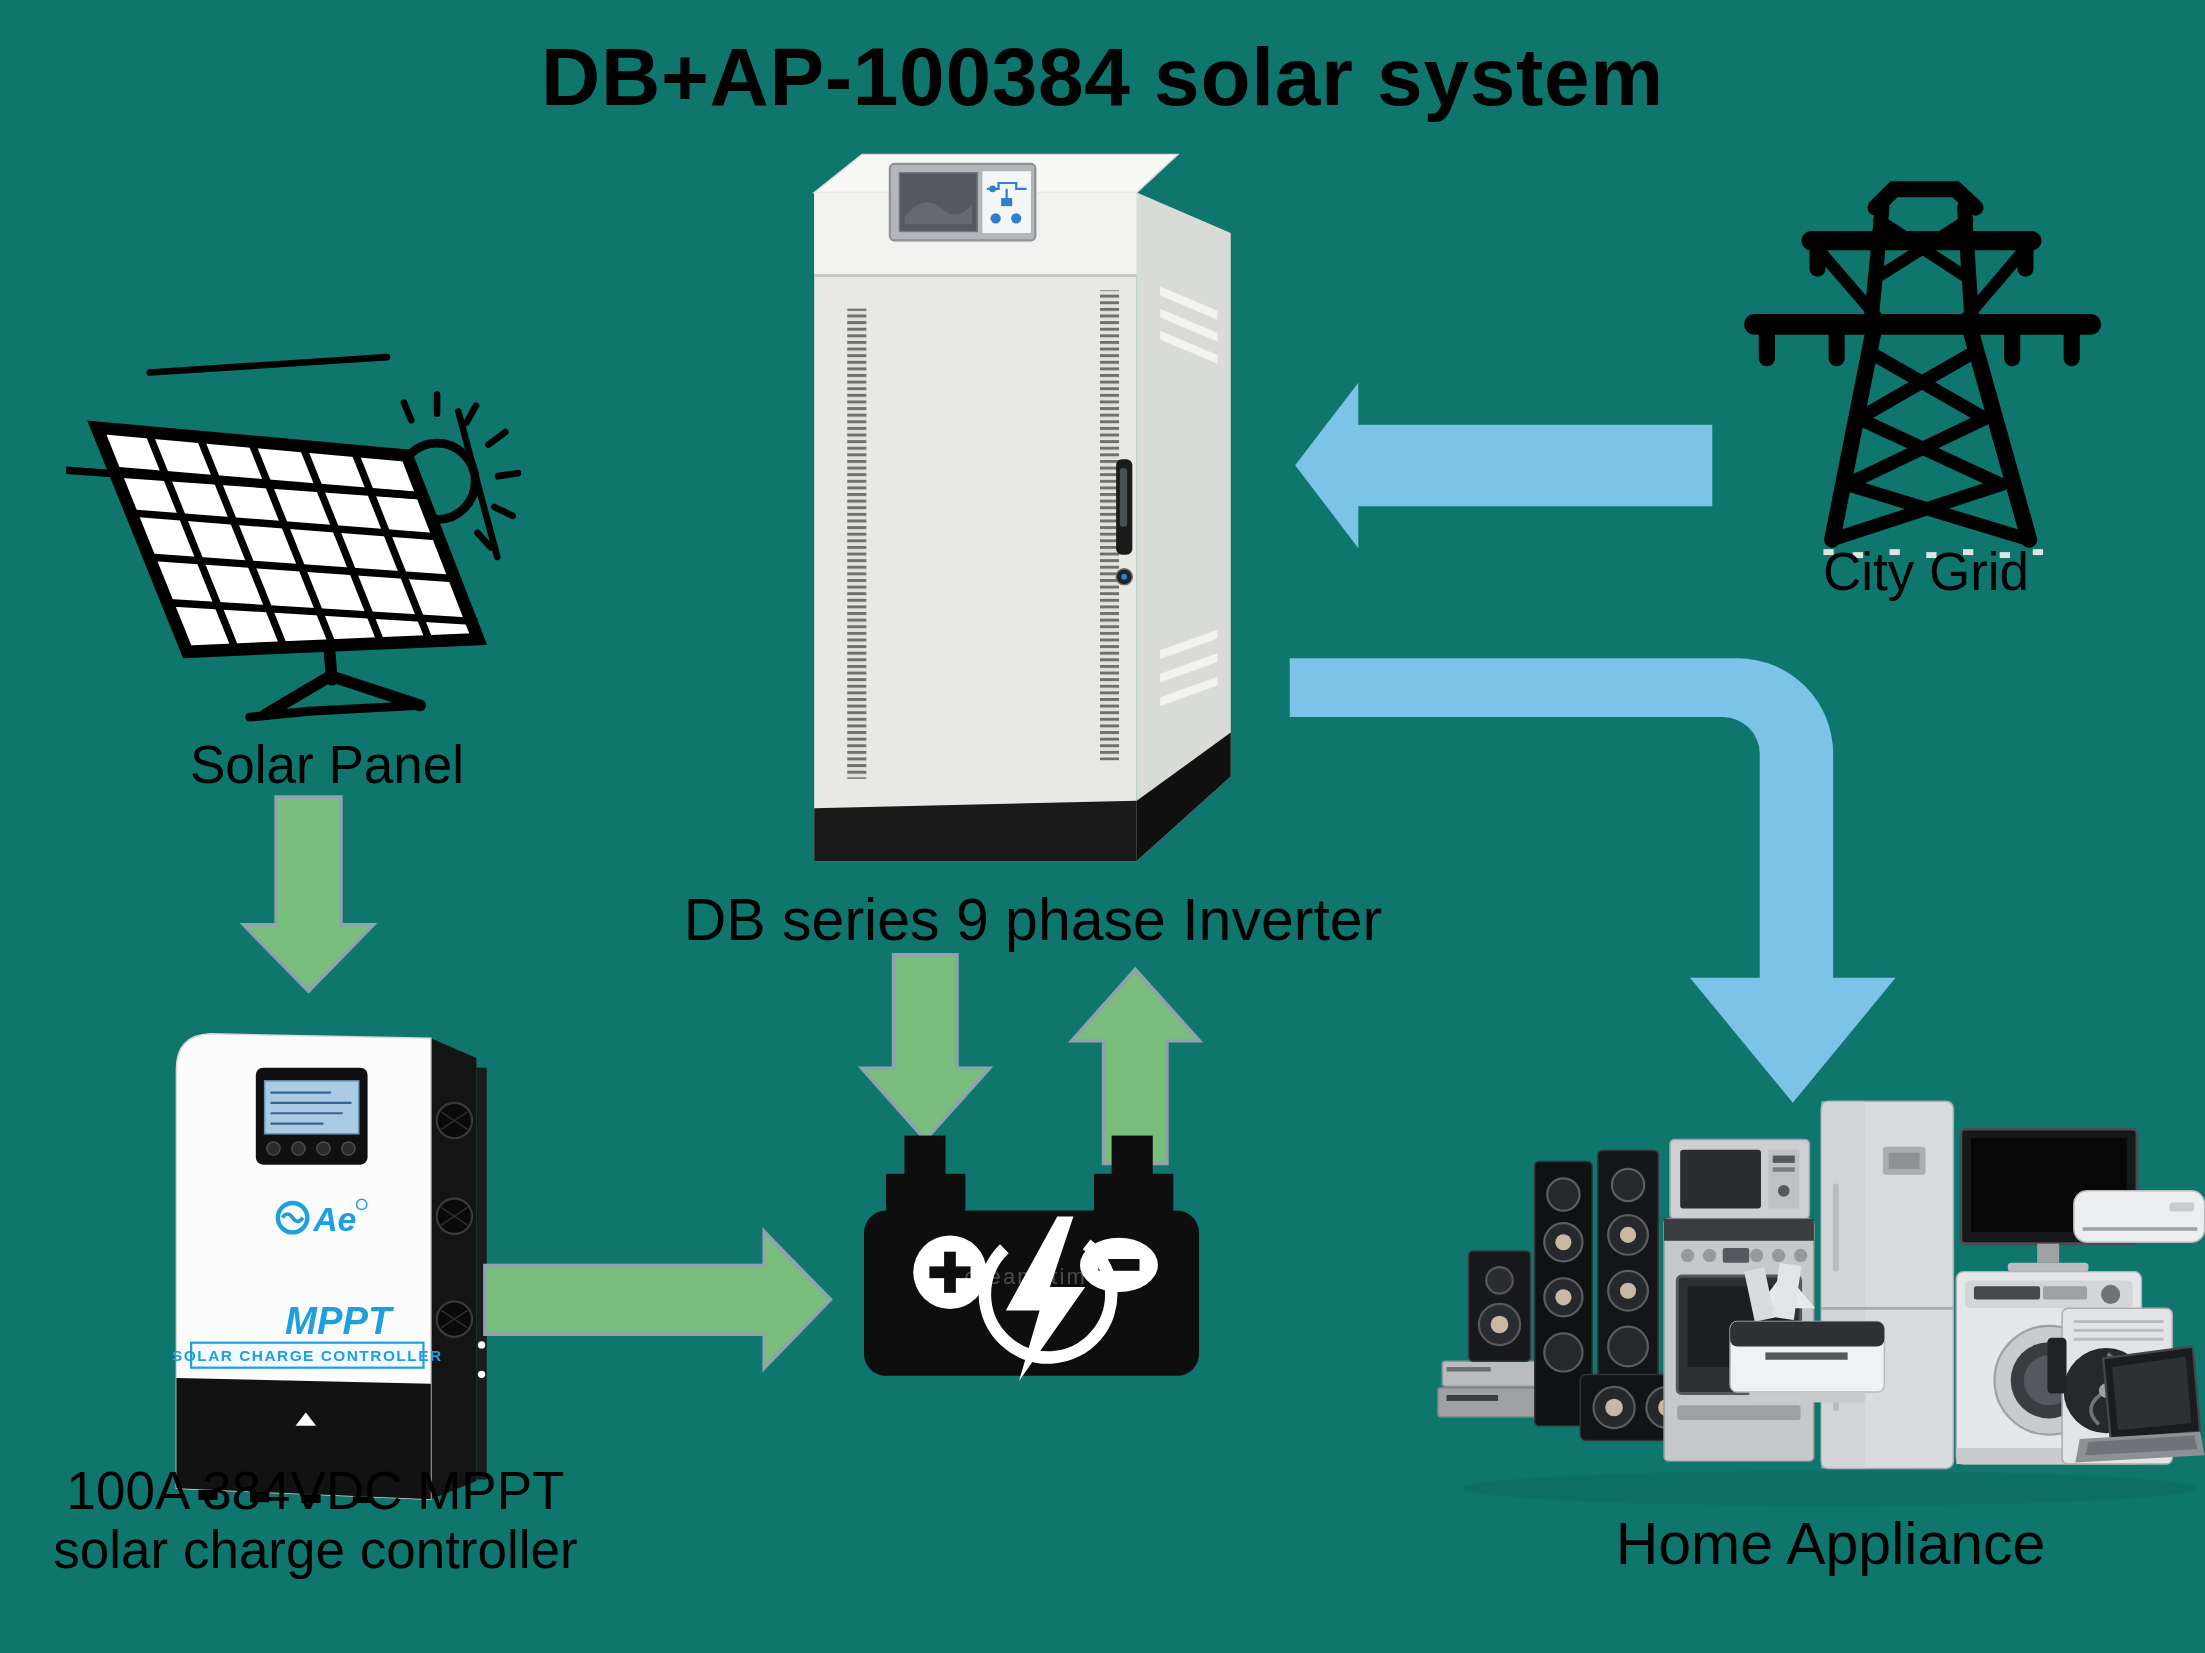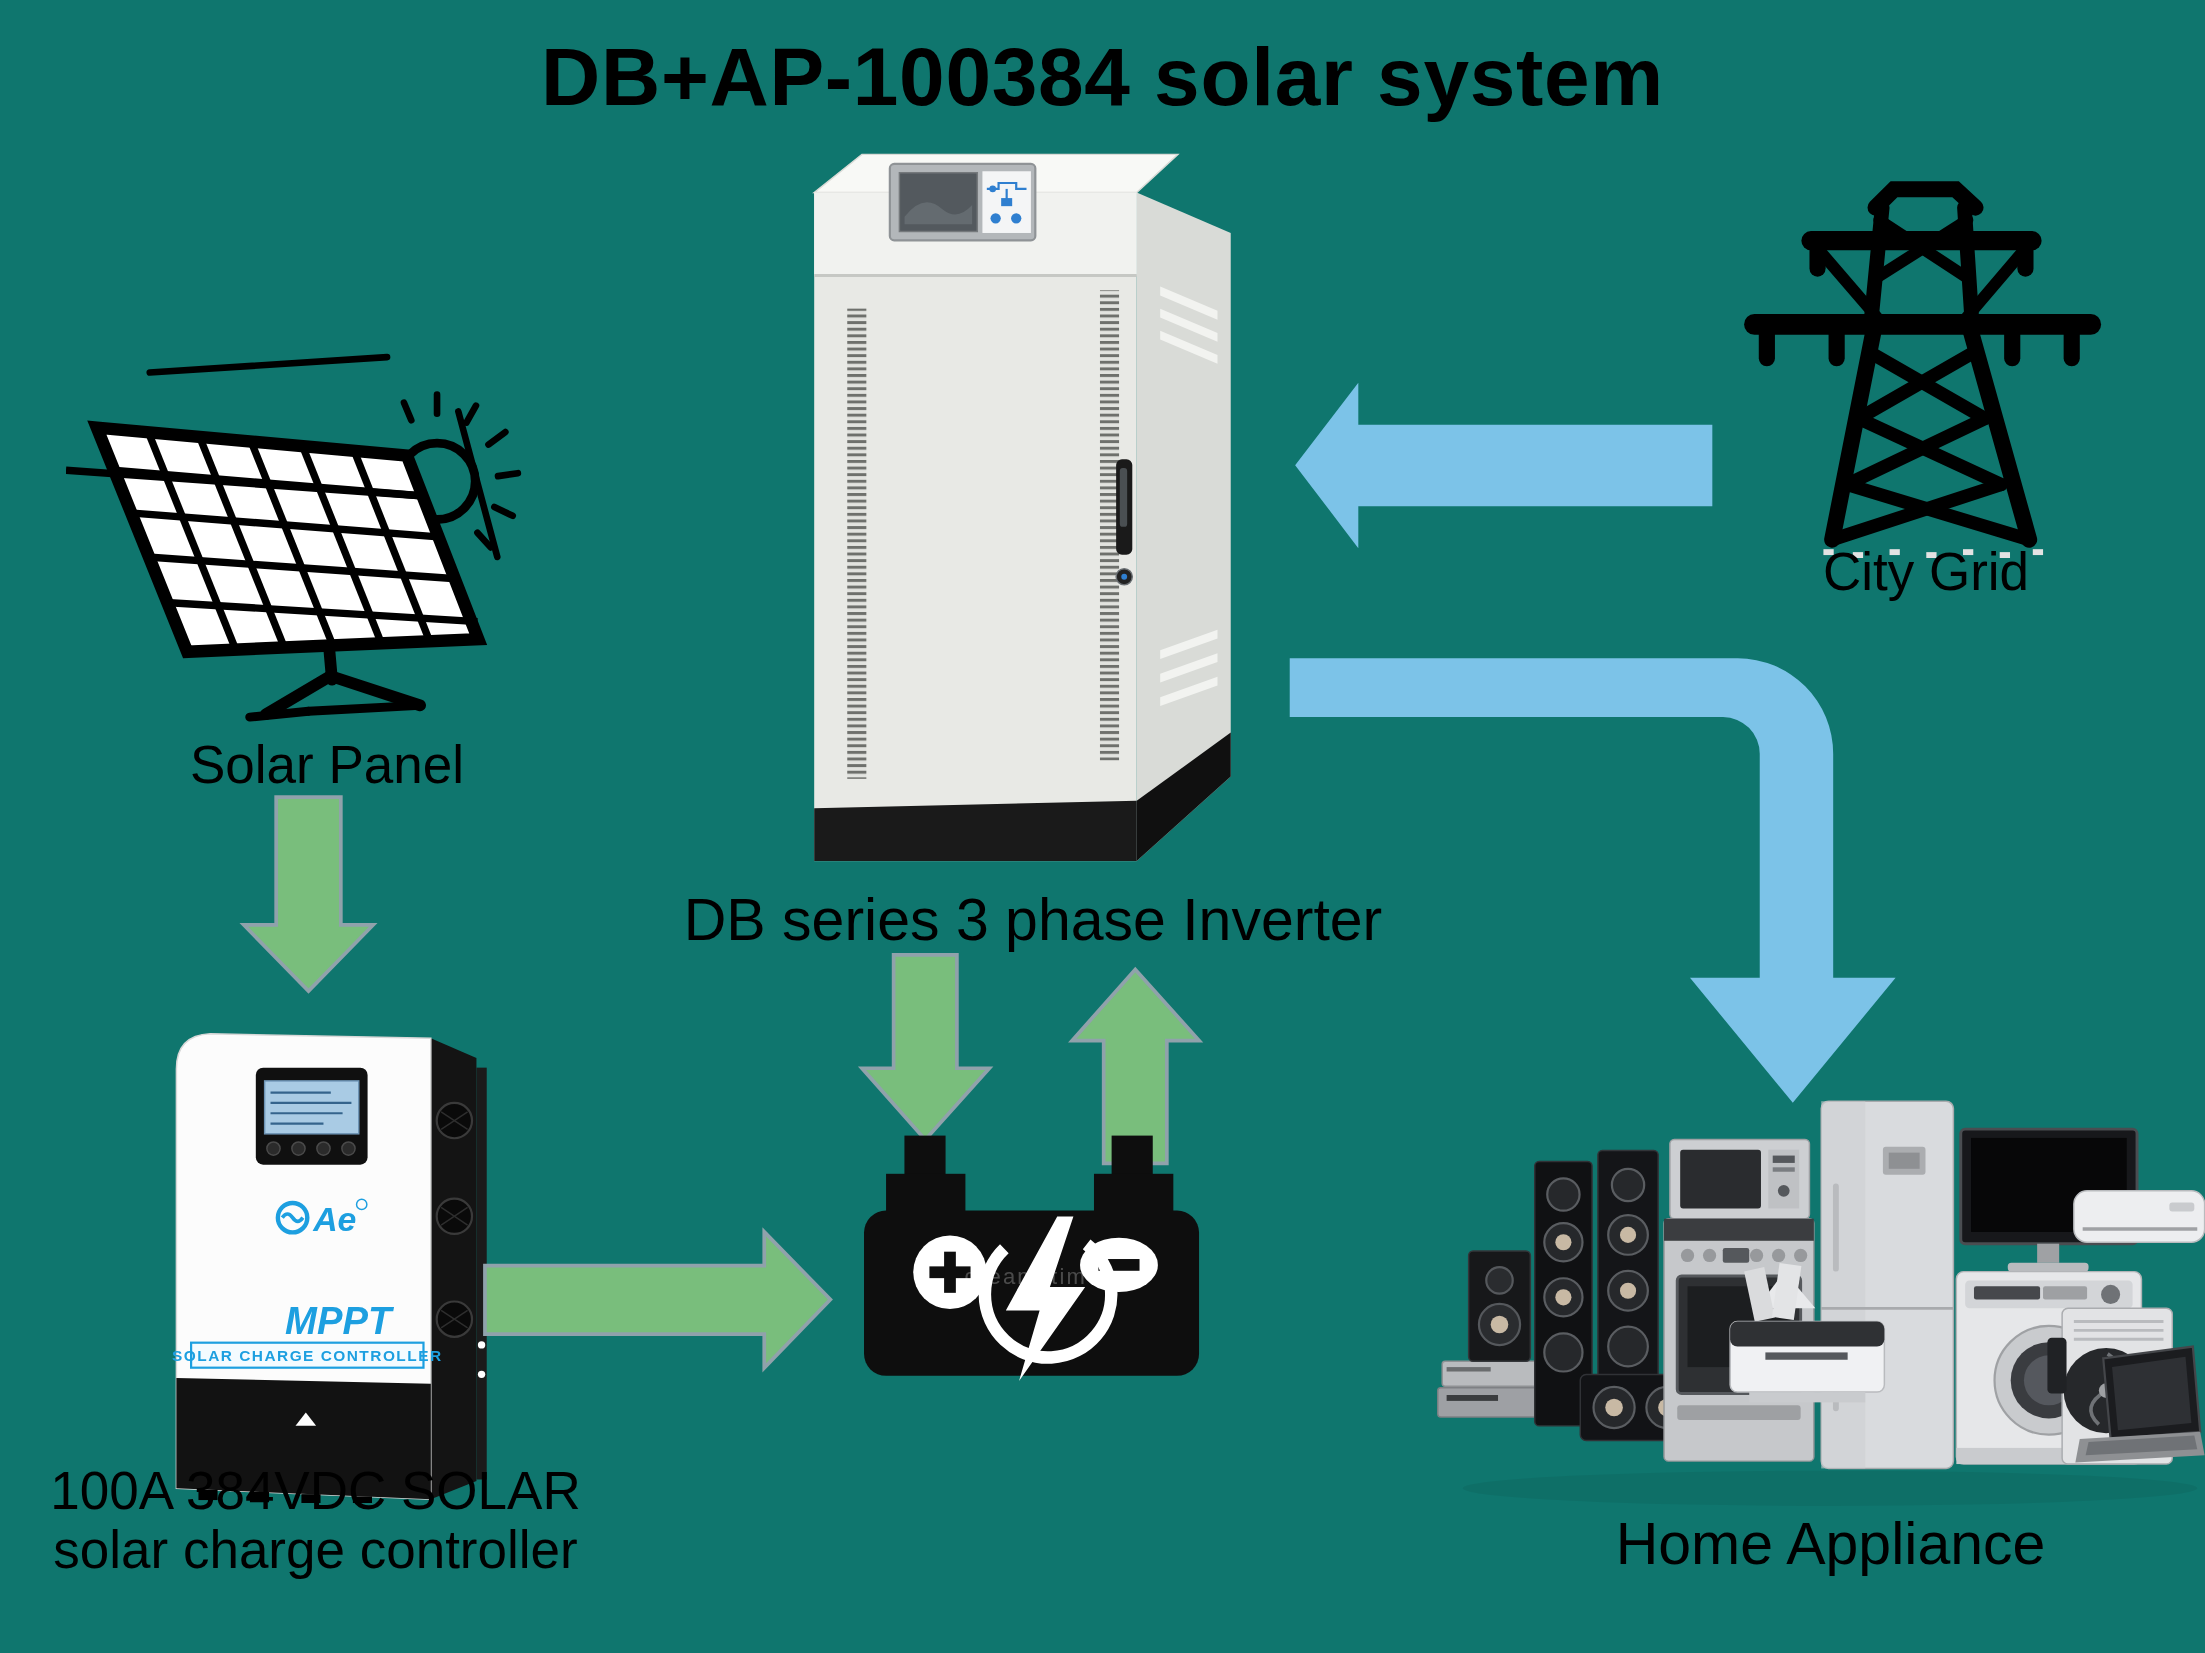--- a/index.html
+++ b/index.html
@@ -138,21 +138,21 @@
       <polygon points="172,545 200,545 186,527" fill="#ffffff"></polygon>
       <g fill="#000">
         <rect x="40" y="632" width="26" height="14"></rect>
           <rect x="110" y="635" width="26" height="14"></rect>
         <rect x="180" y="638" width="26" height="14"></rect>
           <rect x="250" y="641" width="26" height="14"></rect>
       </g>
     </g>
   </svg>
   <div id="controller-label" class="label">
-    <div>100A 384VDC SOLAR</div>
+    <div>100A 384VDC MPPT</div>
     <div>solar charge controller</div>
   </div>
 
   <svg class="abs" style="left:481px;top:1226px" width="357" height="147" viewBox="0 0 485 200">
     <polygon points="5,54 385,54 385,8 475,100 385,193 385,147 5,147" fill="#79BE7C" stroke="#90A2AB" stroke-width="5"></polygon>
   </svg>
 
   <svg class="abs" style="left:794px;top:136px" width="537" height="742" viewBox="0 0 730 1010">
     <defs>
       <pattern id="vent" width="30" height="9" patternUnits="userSpaceOnUse">
@@ -199,21 +199,21 @@
     <g>
       <rect x="438" y="440" width="22" height="130" rx="8" fill="#1a1a1a"></rect>
       <rect x="443" y="452" width="10" height="80" rx="4" fill="#4a4f52"></rect>
       <circle cx="449" cy="600" r="11" fill="#222" stroke="#6b7074" stroke-width="2"></circle>
       <circle cx="449" cy="600" r="4" fill="#2F7FD0"></circle>
     </g>
 
     <polygon points="27,915 466,905 466,987 27,987" fill="#1A1A1A"></polygon>
     <polygon points="466,905 594,812 594,872 466,987" fill="#101010"></polygon>
   </svg>
-  <div id="inverter-label" class="label">DB series 3 phase Inverter</div>
+  <div id="inverter-label" class="label">DB series 9 phase Inverter</div>
 
   <svg class="abs" style="left:856px;top:952px" width="140" height="195" viewBox="0 0 190 265">
     <polygon points="51,4 137,4 137,158 181,158 94,255 8,158 51,158" fill="#79BE7C" stroke="#90A2AB" stroke-width="5"></polygon>
   </svg>
 
   <svg class="abs" style="left:1066px;top:965px" width="140" height="202" viewBox="0 0 190 275">
     <polygon points="94,6 181,103 137,103 137,270 51,270 51,103 8,103" fill="#79BE7C" stroke="#90A2AB" stroke-width="5"></polygon>
   </svg>
 
   <svg class="abs" style="left:853px;top:1128px" width="360" height="265" viewBox="0 0 490 360">

